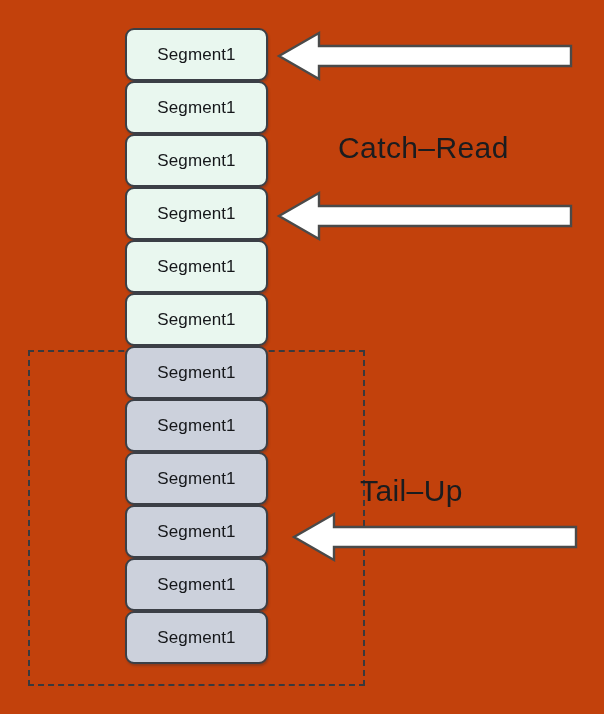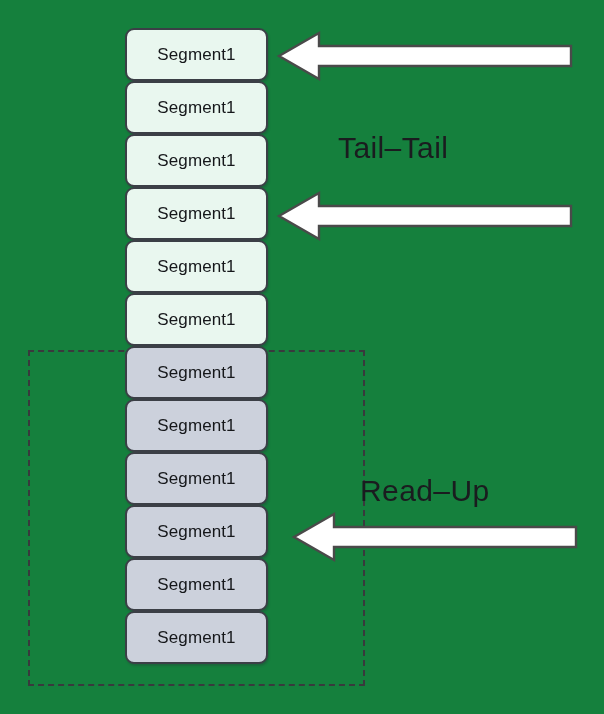--- a/index.html
+++ b/index.html
@@ -10,21 +10,21 @@
   body {
     width: 604px;
     height: 714px;
     font-family: "Liberation Sans", sans-serif;
     overflow: hidden;
   }
   #canvas {
     position: relative;
     width: 604px;
     height: 714px;
-    background: #15803d;
+    background: #c2410c;
   }
 
   
   .dashed-region {
     position: absolute;
     left: 28px;
     top: 350px;
     width: 337px;
     height: 336px;
     border: 2px dashed #39393d;
@@ -164,18 +164,18 @@
       <polygon points="2,26 42,3 42,16 294,16 294,36 42,36 42,49" fill="#ffffff" stroke="#4a4a4a" stroke-width="2.4" stroke-linejoin="miter"></polygon>
     </svg>
   </div>
 
   <div class="block-arrow" id="arrow-3" style="left:292px; top:511px;">
     <svg width="286" height="52" viewBox="0 0 286 52">
       <polygon points="2,26 42,3 42,16 284,16 284,36 42,36 42,49" fill="#ffffff" stroke="#4a4a4a" stroke-width="2.4" stroke-linejoin="miter"></polygon>
     </svg>
   </div>
 
-  <div class="caption" id="caption-tail-read">Tail–Tail</div>
+  <div class="caption" id="caption-tail-read">Catch–Read</div>
 
-  <div class="caption" id="caption-catch-up">Read–Up</div>
+  <div class="caption" id="caption-catch-up">Tail–Up</div>
 
 
 </div>
 
 </body></html>

